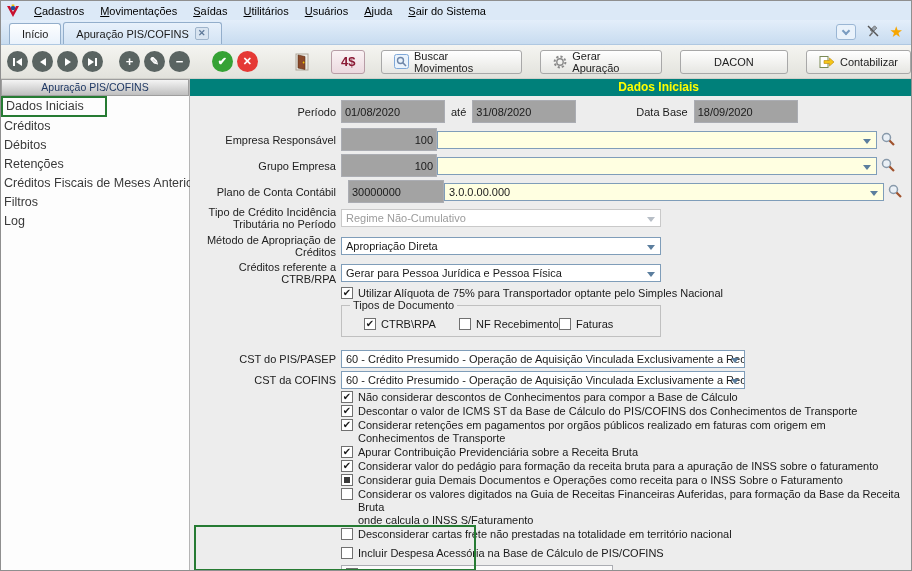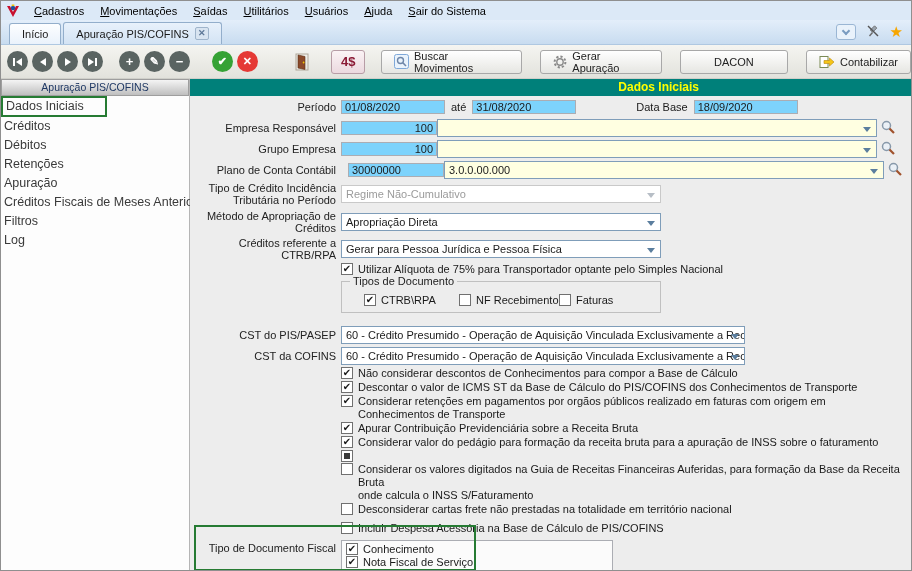--- a/index.html
+++ b/index.html
@@ -43,21 +43,21 @@
   .sideitem { font-size:12.5px; color:#3a3a3a; padding:2px 3px; line-height:15px; white-space:nowrap; }
   .sideitem.sel { border:2px solid #267B33; width:106px; padding:1px 3px; }
 
   .main { flex:1; position:relative; background:#EDEDED; }
   .titleband { height:17px; background:#00807A; position:relative; }
   .titleband span { position:absolute; left:65%; transform:translateX(-50%); top:1px; color:#FFFF00; font-weight:bold; font-size:12px; }
 
   .form { position:relative; height:476px; overflow:hidden; padding-top:4px; }
   .row { display:flex; align-items:center; padding-left:6px; margin-bottom:3px; }
   .lbl { width:140px; text-align:right; margin-right:5px; color:#222; white-space:pre-line; line-height:12px; flex:none; }
-  .tb { background:#7dd3fc; border:1px solid #ABADB3; height:14px; padding:0 3px; display:flex; align-items:center; }
+  .tb { background:#a3a3a3; border:1px solid #ABADB3; height:23px; padding:0 3px; display:flex; align-items:center; }
   .tb.num { justify-content:flex-end; }
   .combo { position:relative; border:1px solid #7F9DB9; background:#fff; height:18px; display:flex; align-items:center; padding:0 18px 0 4px; white-space:nowrap; overflow:hidden; }
   .combo.yellow { background:#FFFFE1; }
   .combo .arr { position:absolute; right:5px; top:7px; width:0; height:0; border-left:4px solid transparent; border-right:4px solid transparent; border-top:5px solid #5B7E9E; }
   .combo.disabled { border-color:#C9C9C9; color:#9B9B9B; }
   .combo.disabled .arr { border-top-color:#B7BEC6; }
   .lens { margin-left:3px; flex:none; }
 
   .ck { width:12px; height:12px; border:1px solid #707070; background:#fff; display:inline-flex; align-items:center; justify-content:center; margin-right:5px; flex:none; position:relative; }
   .ck.ck-checked::after { content:"\2714"; font-size:10px; color:#1a1a1a; line-height:10px; }
@@ -199,21 +199,20 @@
   </div>
 
   <div class="bodyarea">
 
     <div class="sidebar">
       <div class="sidehdr">Apuração PIS/COFINS</div>
       <div class="sideitem sel">Dados Iniciais</div>
       <div class="sideitem">Créditos</div>
       <div class="sideitem">Débitos</div>
       <div class="sideitem">Retenções</div>
-      <div class="sideitem">Apuração</div>
       <div class="sideitem">Créditos Fiscais de Meses Anteriores</div>
       <div class="sideitem">Filtros</div>
       <div class="sideitem">Log</div>
     </div>
 
     <div class="main">
       <div class="titleband">
         <span>Dados Iniciais</span>
       </div>
 
@@ -356,20 +355,21 @@
           <div class="crow">
               <span class="ck ck-checked"></span>
               <span class="clab">Apurar Contribuição Previdenciária sobre a Receita Bruta</span>
             </div>
           <div class="crow">
               <span class="ck ck-checked"></span>
               <span class="clab">Considerar valor do pedágio para formação da receita bruta para a apuração de INSS sobre o faturamento</span>
             </div>
           <div class="crow">
               <span class="ck ck-indeterminate"></span>
+              <span class="clab">Considerar guia Demais Documentos e Operações como receita para o INSS Sobre o Faturamento</span>
             </div>
           <div class="crow">
               <span class="ck ck-unchecked"></span>
               <span class="clab">Considerar os valores digitados na Guia de Receitas Financeiras Auferidas, para formação da Base da Receita Bruta
 onde calcula o INSS S/Faturamento</span>
             </div>
           <div class="crow">
               <span class="ck ck-unchecked"></span>
               <span class="clab">Desconsiderar cartas frete não prestadas na totalidade em território nacional</span>
             </div>

